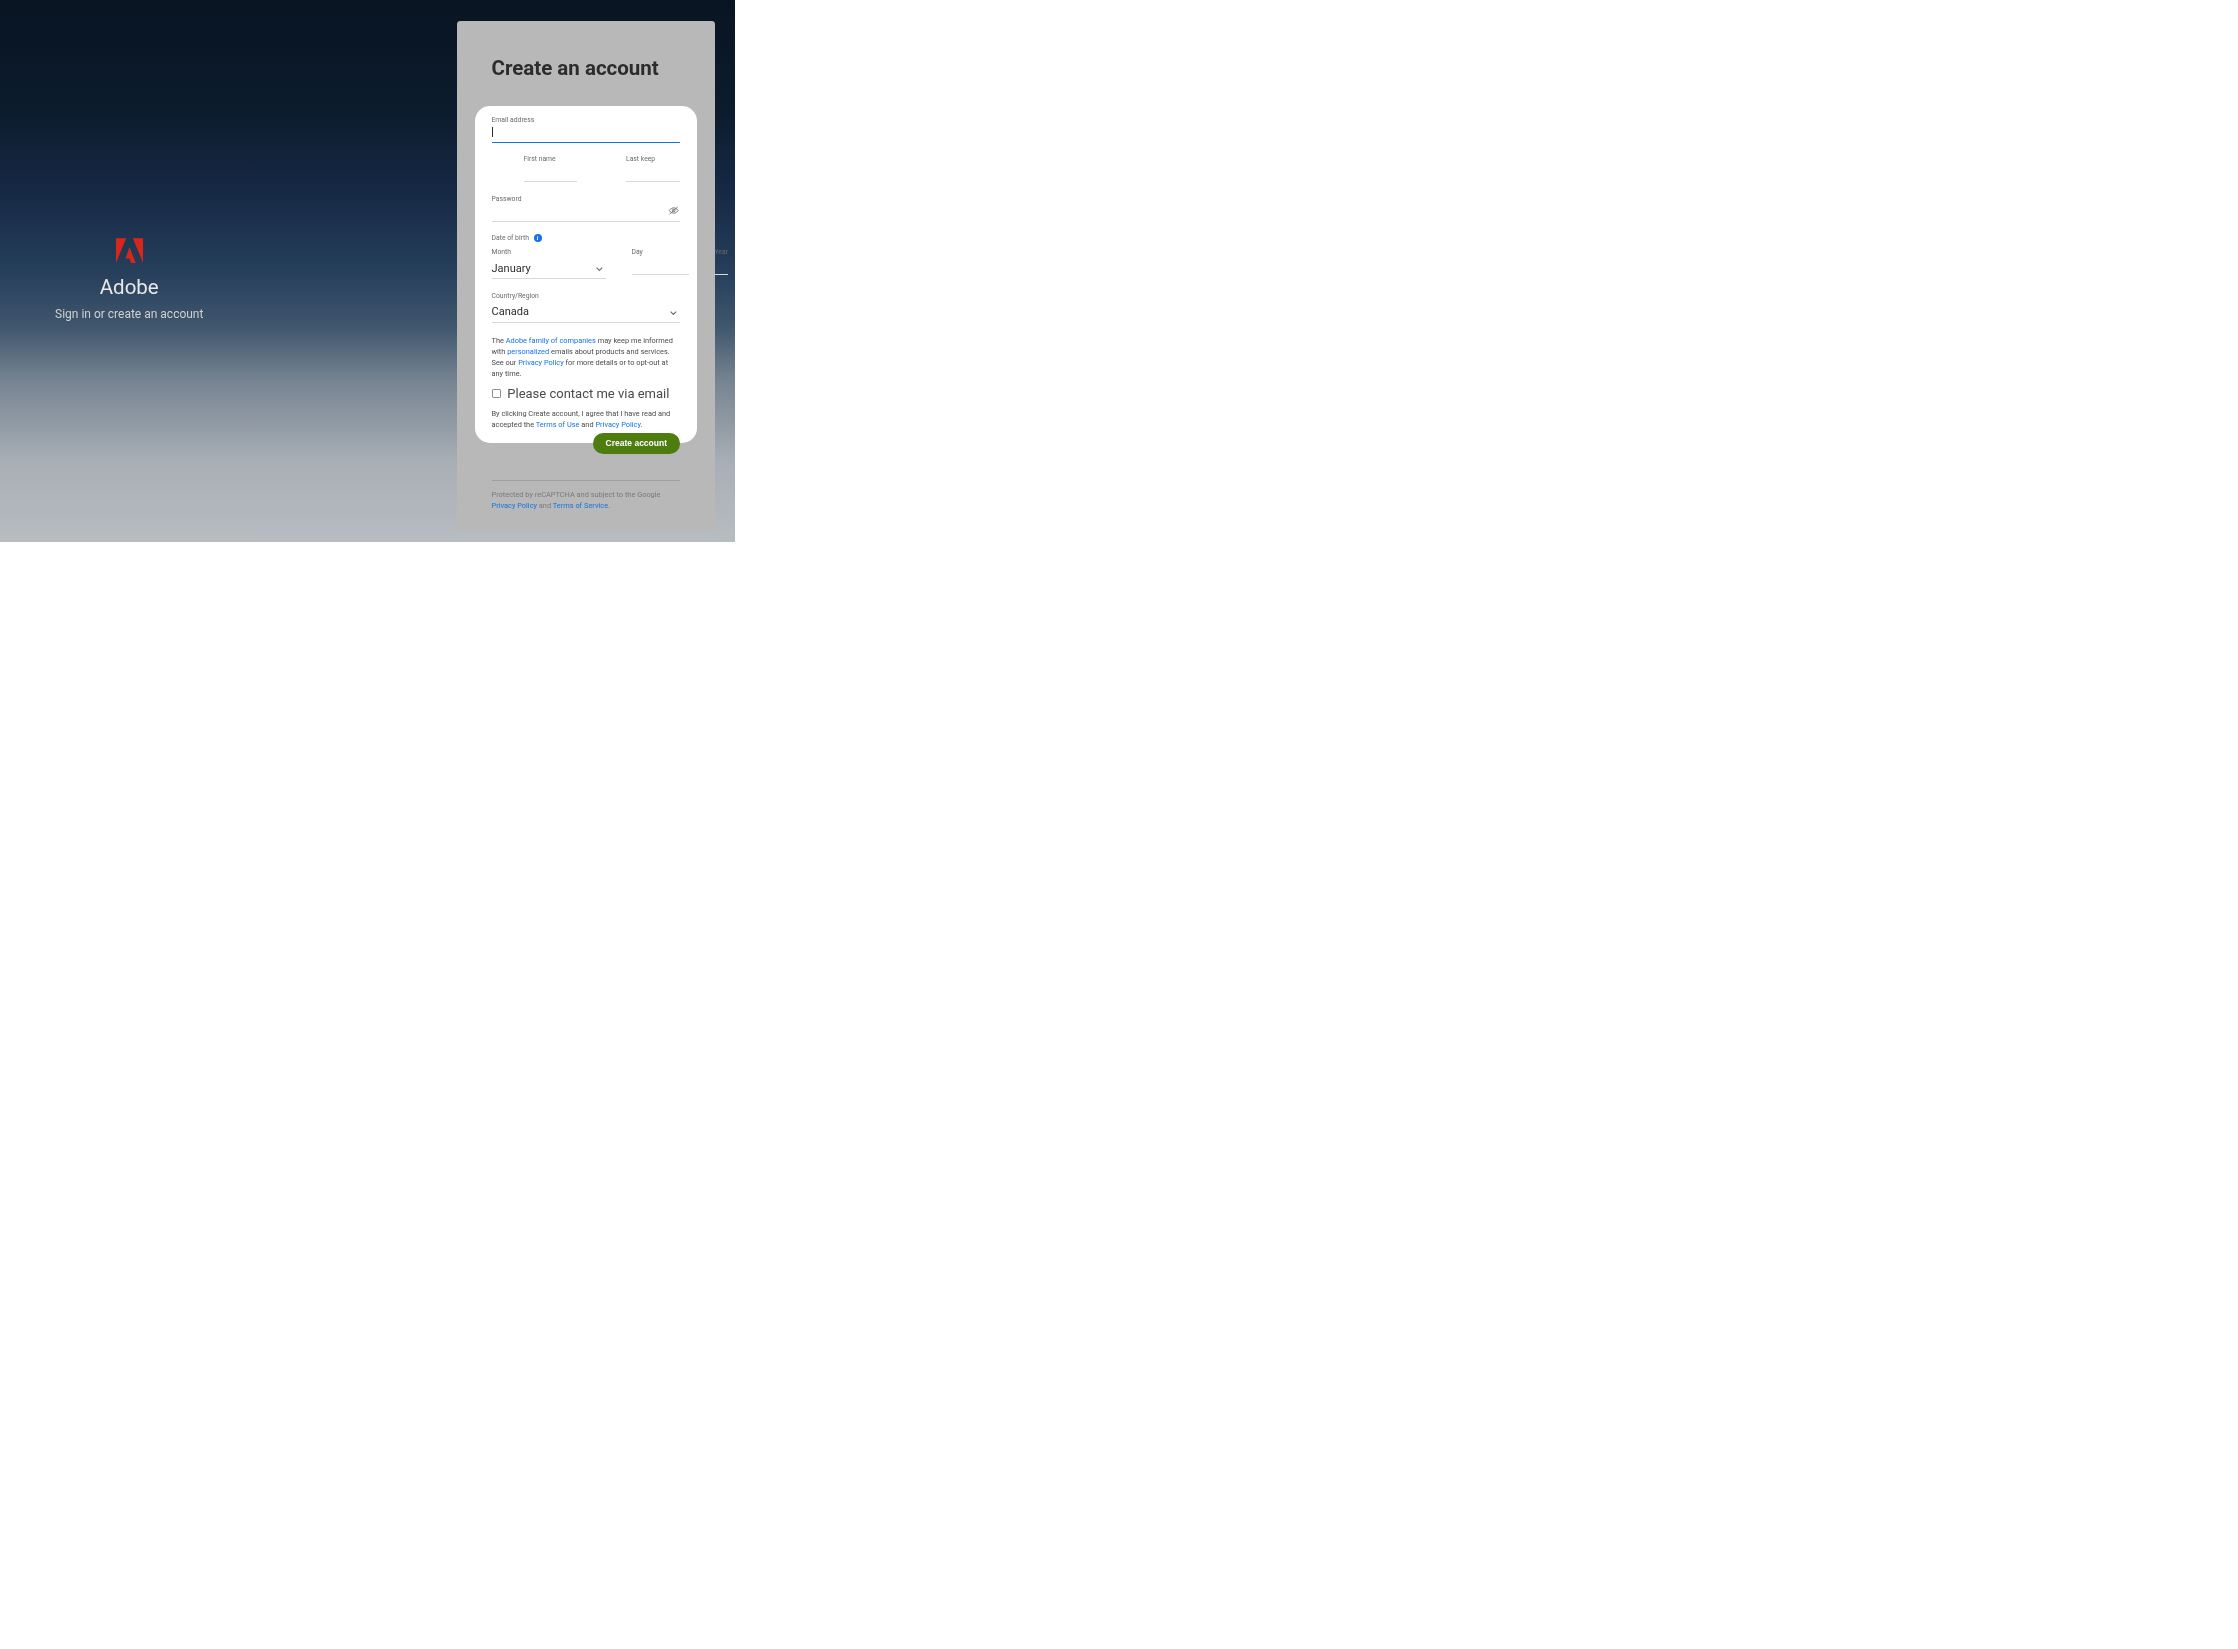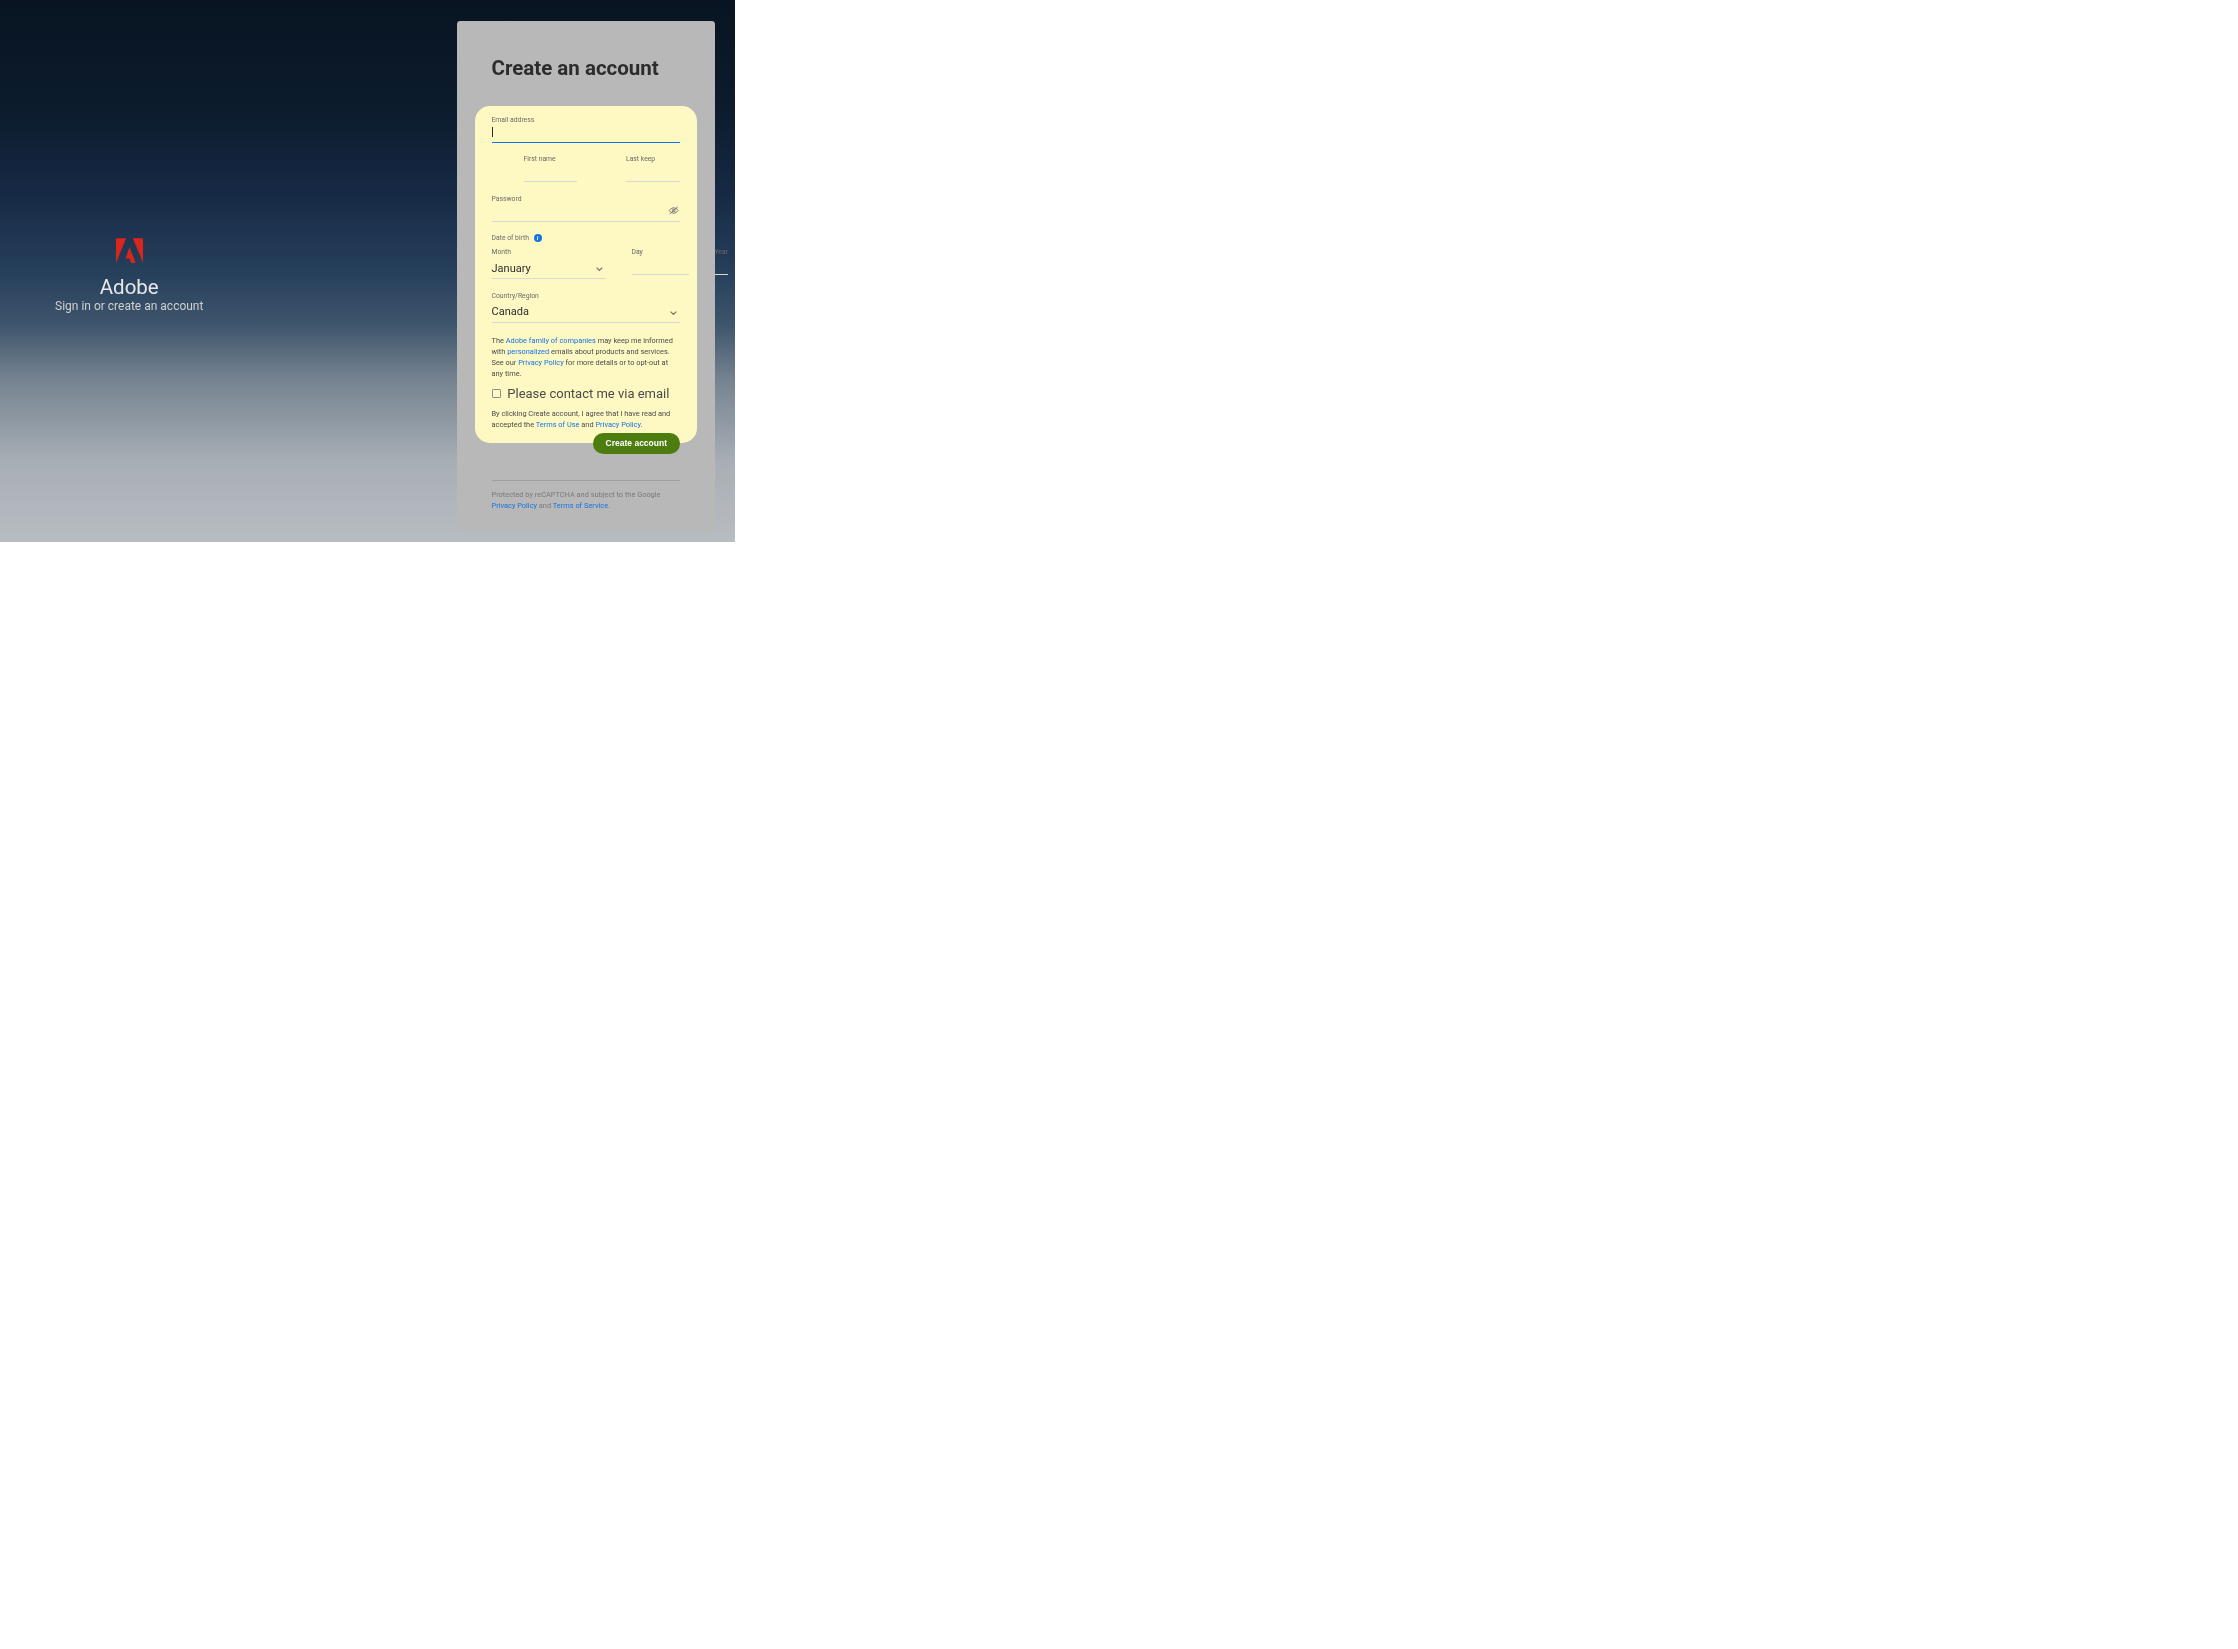--- a/index.html
+++ b/index.html
@@ -42,20 +42,21 @@
     .adobe-logo {
       width: 27px;
       height: 25px;
     }
     .brand-name {
       font-size: 20.5px;
       font-weight: 400;
       color: #e8e8e8;
     }
     .brand-tagline {
+      margin-top: 8px;
       font-size: 12px;
       font-weight: 400;
       color: #d0d0d0;
     }
     .signup-panel {
       position: absolute;
       right: 20.5px;
       top: 20.5px;
       width: 258px;
       height: 510px;
@@ -68,21 +69,21 @@
       font-size: 20.5px;
       font-weight: 700;
       color: #2c2c2c;
       margin-bottom: 15px;
     }
     .form-card {
       position: absolute;
       left: 18px;
       right: 18px;
       top: 85px;
-      background: #fef9c3;
+      background: #ffffff;
       border-radius: 15px;
       padding: 10.3px 17px 12.5px 17px;
     }
     .field-label {
       font-size: 6.8px;
       color: #6a6a6a;
       margin-bottom: 2.3px;
       display: block;
     }
     .text-input {

